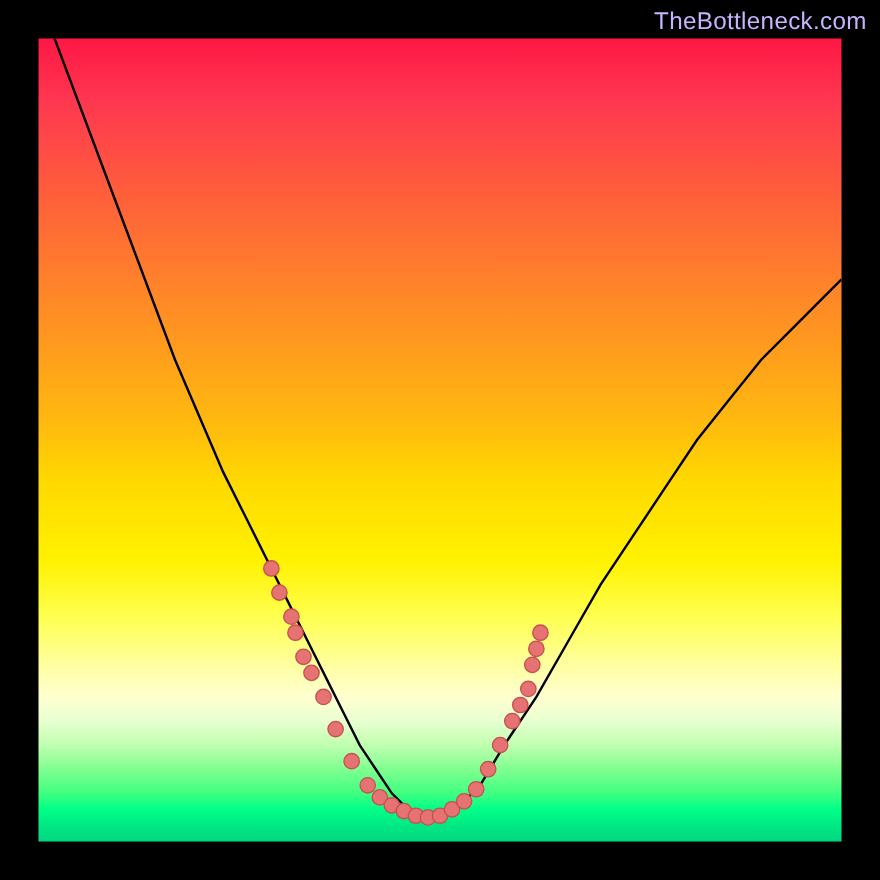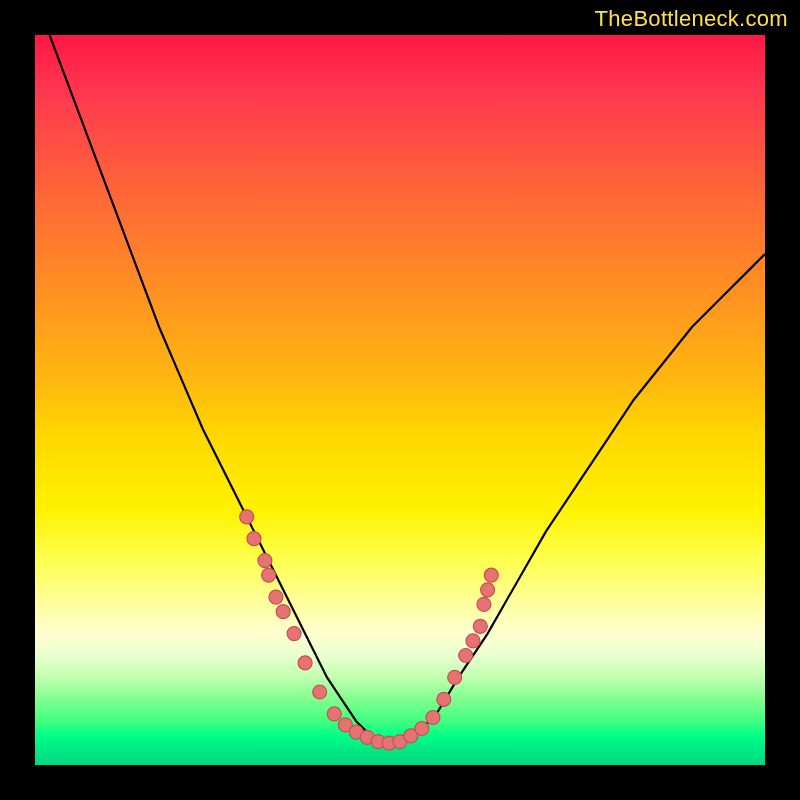--- a/index.html
+++ b/index.html
@@ -31,21 +31,21 @@
       #00ff88 96%,
       #00e884 98%,
       #00d880 100%
     );
   }
   
   .watermark {
     position: absolute;
     top: 6px;
     right: 12px;
-    color: #fde047;
+    color: #c4b5fd;
     font-size: 22px;
     font-weight: 500;
     letter-spacing: 0.3px;
   }
   
   svg.overlay {
     position: absolute;
     left: 35px;
     top: 35px;
     width: 730px;

